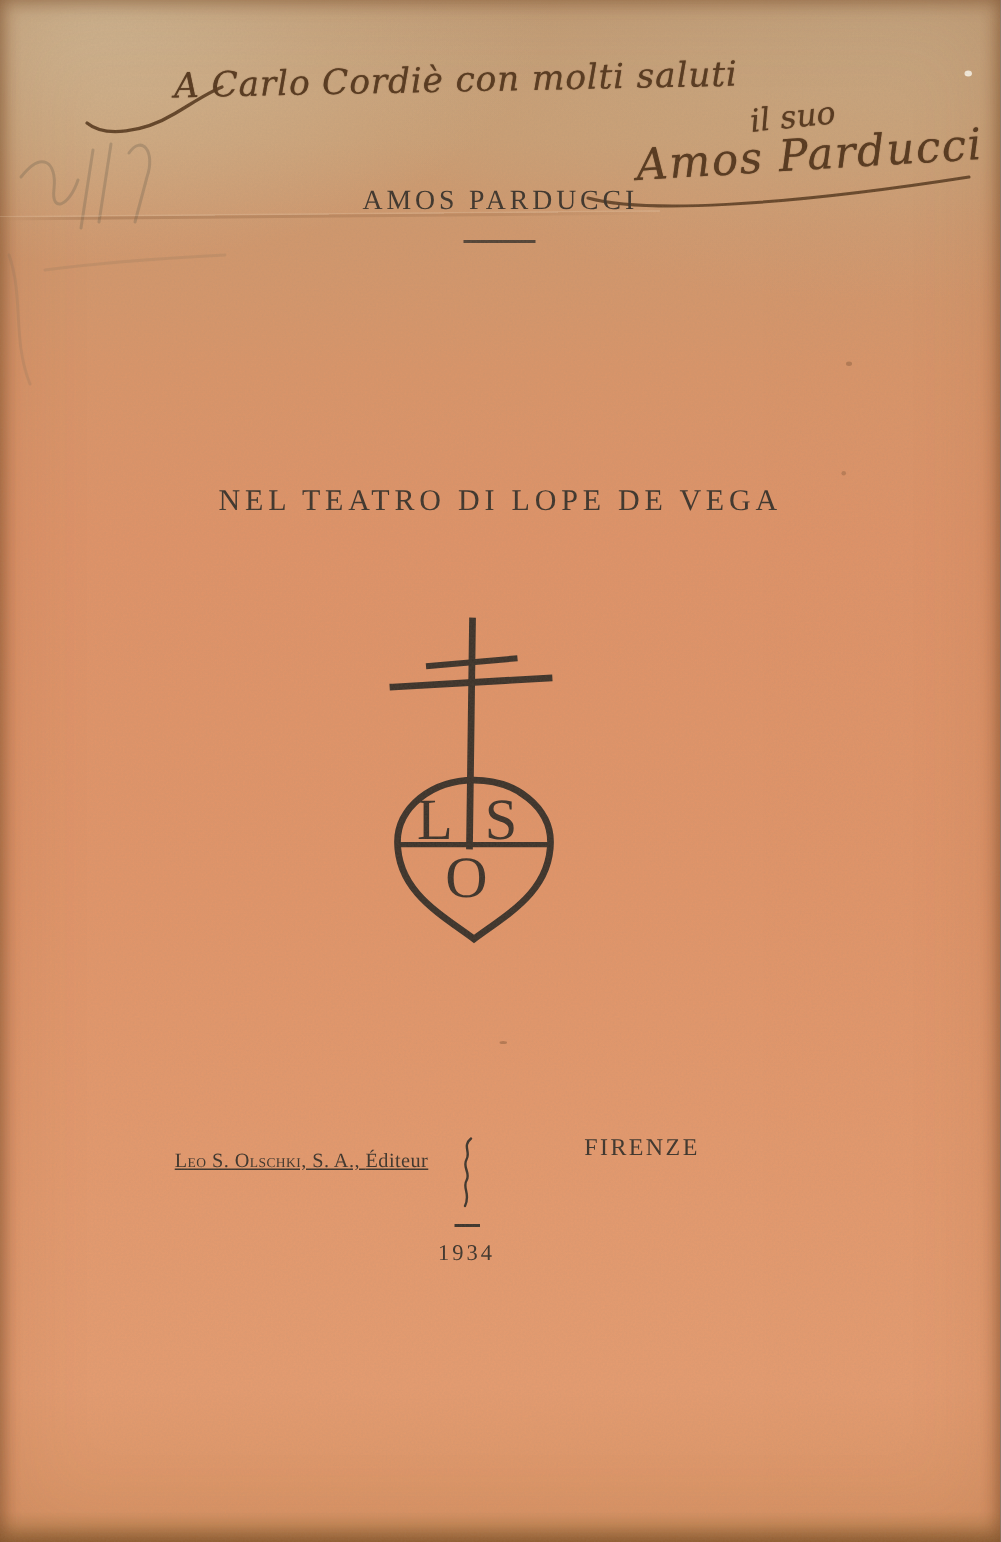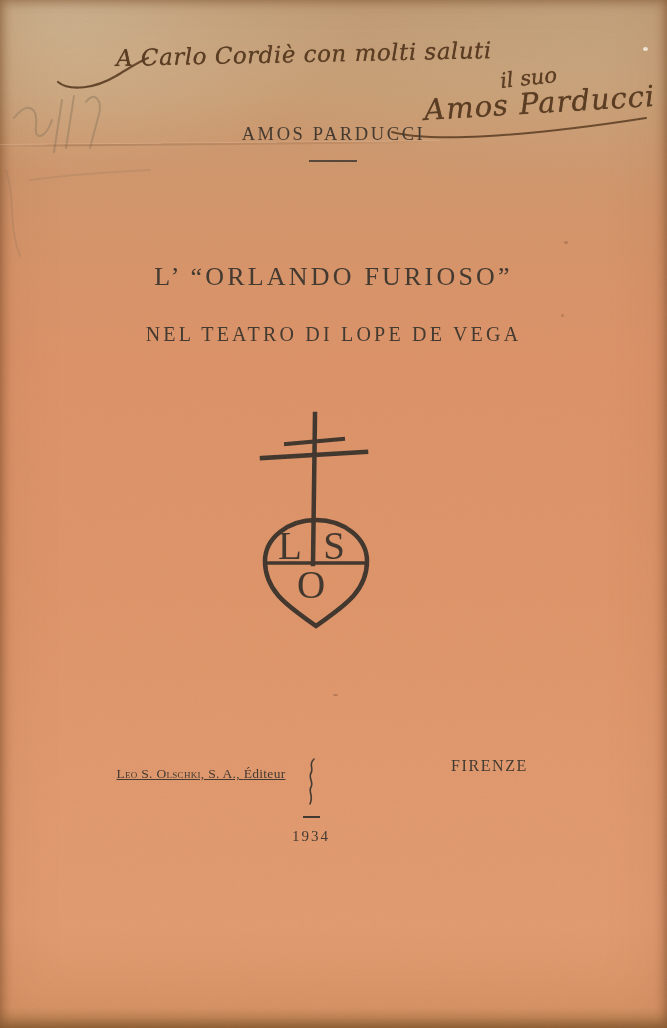--- a/index.html
+++ b/index.html
@@ -25,21 +25,21 @@
   .dedication{top:41px;left:116px;font-size:23px;letter-spacing:0.5px;transform:rotate(-1.2deg);}
   .closing{top:66px;left:500px;font-size:21px;transform:rotate(-6deg);}
   .signature{top:86px;left:424px;font-size:29px;letter-spacing:1px;transform:rotate(-3.5deg);}
   
   .author{top:124px;font-size:18.5px;letter-spacing:2.6px;}
   .author-rule{top:160px;left:309px;width:48px;height:2px;background:#3b332b;opacity:0.85;}
   .title-1{top:262px;font-size:26px;letter-spacing:3.2px;white-space:nowrap;}
   .title-2{top:323px;font-size:20px;letter-spacing:3.2px;white-space:nowrap;}
   .imprint-col{top:757px;text-align:center;}
   .col-left{left:95px;width:212px;}
-  .col-right{left:352px;width:176px;text-align:right;}
+  .col-right{left:340px;width:176px;}
   .city{font-size:16px;letter-spacing:1.6px;}
   .pub-line{font-size:13.5px;letter-spacing:0.3px;margin-top:9px;white-space:nowrap;text-decoration:underline;}
   .pub-name{font-variant:small-caps;}
   .dash{top:816px;left:303px;width:17px;height:2px;background:#3b332b;}
   .year{top:828px;left:261px;width:100px;text-align:center;font-size:15px;letter-spacing:2px;}
   
   .crease{top:143px;left:0;width:440px;height:2px;transform:rotate(-0.5deg);
     background:linear-gradient(90deg,rgba(125,78,45,0) 0%,rgba(125,78,45,0.3) 15%,rgba(125,78,45,0.18) 75%,rgba(125,78,45,0) 100%);
     box-shadow:0 -1px 0 rgba(240,220,190,0.22);}
   .speck{border-radius:50%;}
@@ -76,21 +76,20 @@
 
   <div class="abs hand signature">Amos Parducci</div>
 
   <svg class="abs" style="top:112px;left:388px;" width="265" height="30" viewBox="0 0 265 30">
     <path d="M4,20 C40,30 130,26 258,6" fill="none" stroke="#54361c" stroke-width="2" opacity="0.85" stroke-linecap="round"></path>
   </svg>
 
   <div class="abs ctr author">AMOS PARDUCCI</div>
   <div class="abs author-rule"></div>
 
-  <div class="abs ctr title-1">L’ “ORLANDO FURIOSO”</div>
   <div class="abs ctr title-2">NEL TEATRO DI LOPE DE VEGA</div>
 
   <svg class="abs" style="top:408px;left:233px;" width="200" height="230" viewBox="0 0 200 230">
     <g fill="none" stroke="#3a3129" stroke-linecap="square">
       <path d="M82,6 L80,156" stroke-width="4.5"></path>
       <path d="M53,36 L110,31" stroke-width="4"></path>
       <path d="M29,50 L133,44" stroke-width="4.5"></path>
       <path d="M83,218 C60,201 32,186 32,153 A51,41 0 1 1 134,153 C134,186 106,201 83,218 Z" stroke-width="4.5"></path>
       <path d="M32,155 L134,155" stroke-width="3.5"></path>
     </g>

